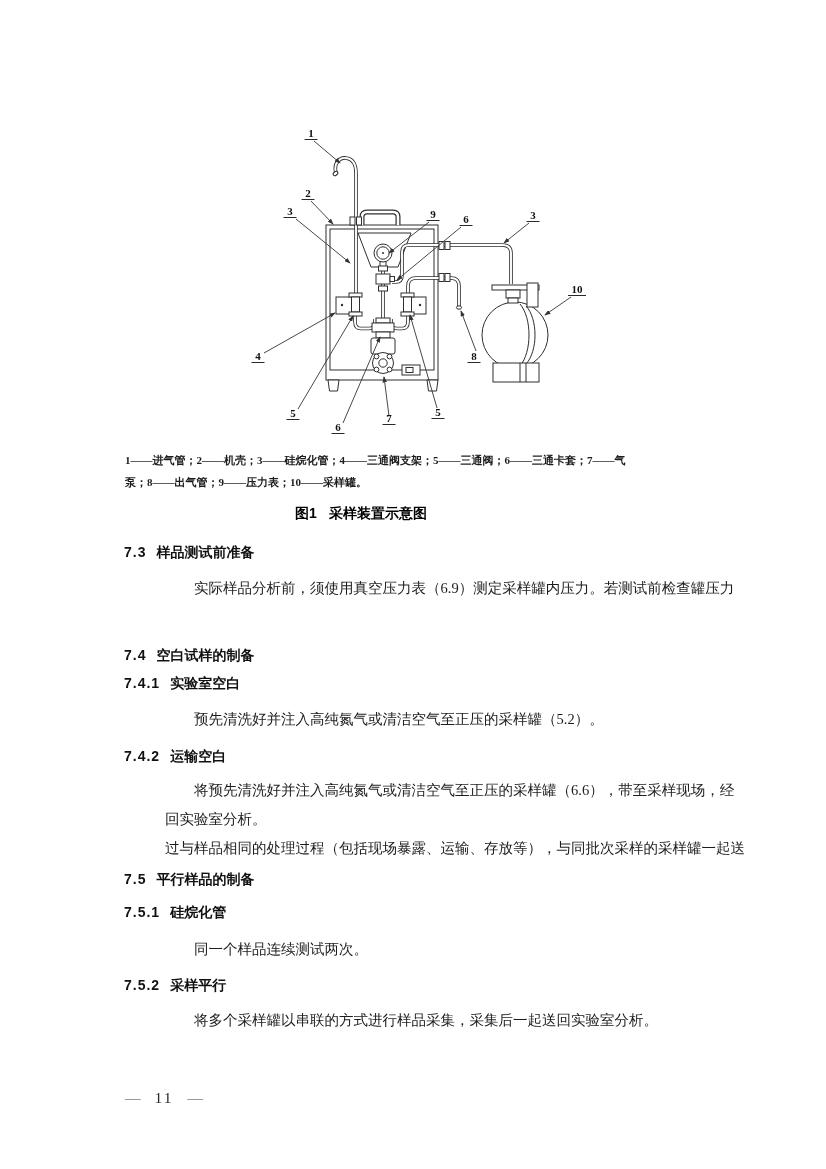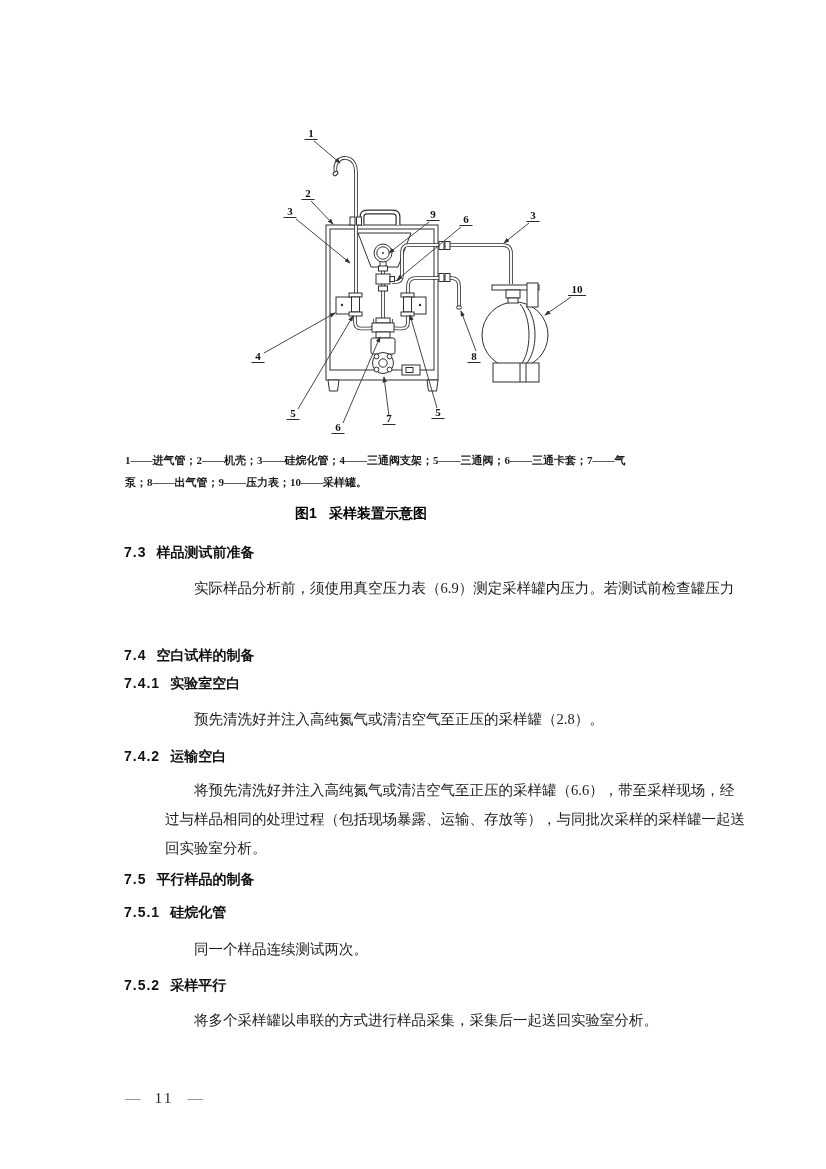--- a/index.html
+++ b/index.html
@@ -224,30 +224,30 @@
   </div>
 
   <div class="hd" style="top:645px">
     <span class="hd-num">7.4</span><span>空白试样的制备</span>
   </div>
 
   <div class="hd" style="top:673px">
     <span class="hd-num">7.4.1</span><span>实验室空白</span>
   </div>
   <div class="para" style="top:705px">
-    <div class="pline indent">预先清洗好并注入高纯氮气或清洁空气至正压的采样罐（2.8）。</div>
+    <div class="pline indent">预先清洗好并注入高纯氮气或清洁空气至正压的采样罐（5.2）。</div>
   </div>
 
   <div class="hd" style="top:746px">
     <span class="hd-num">7.4.2</span><span>运输空白</span>
   </div>
   <div class="para" style="top:776px">
     <div class="pline indent">将预先清洗好并注入高纯氮气或清洁空气至正压的采样罐（6.6），带至采样现场，经</div>
+    <div class="pline">回实验室分析。</div>
     <div class="pline">过与样品相同的处理过程（包括现场暴露、运输、存放等），与同批次采样的采样罐一起送</div>
-    <div class="pline">回实验室分析。</div>
   </div>
 
   <div class="hd" style="top:869px">
     <span class="hd-num">7.5</span><span>平行样品的制备</span>
   </div>
 
   <div class="hd" style="top:902px">
     <span class="hd-num">7.5.1</span><span>硅烷化管</span>
   </div>
   <div class="para" style="top:935px">

